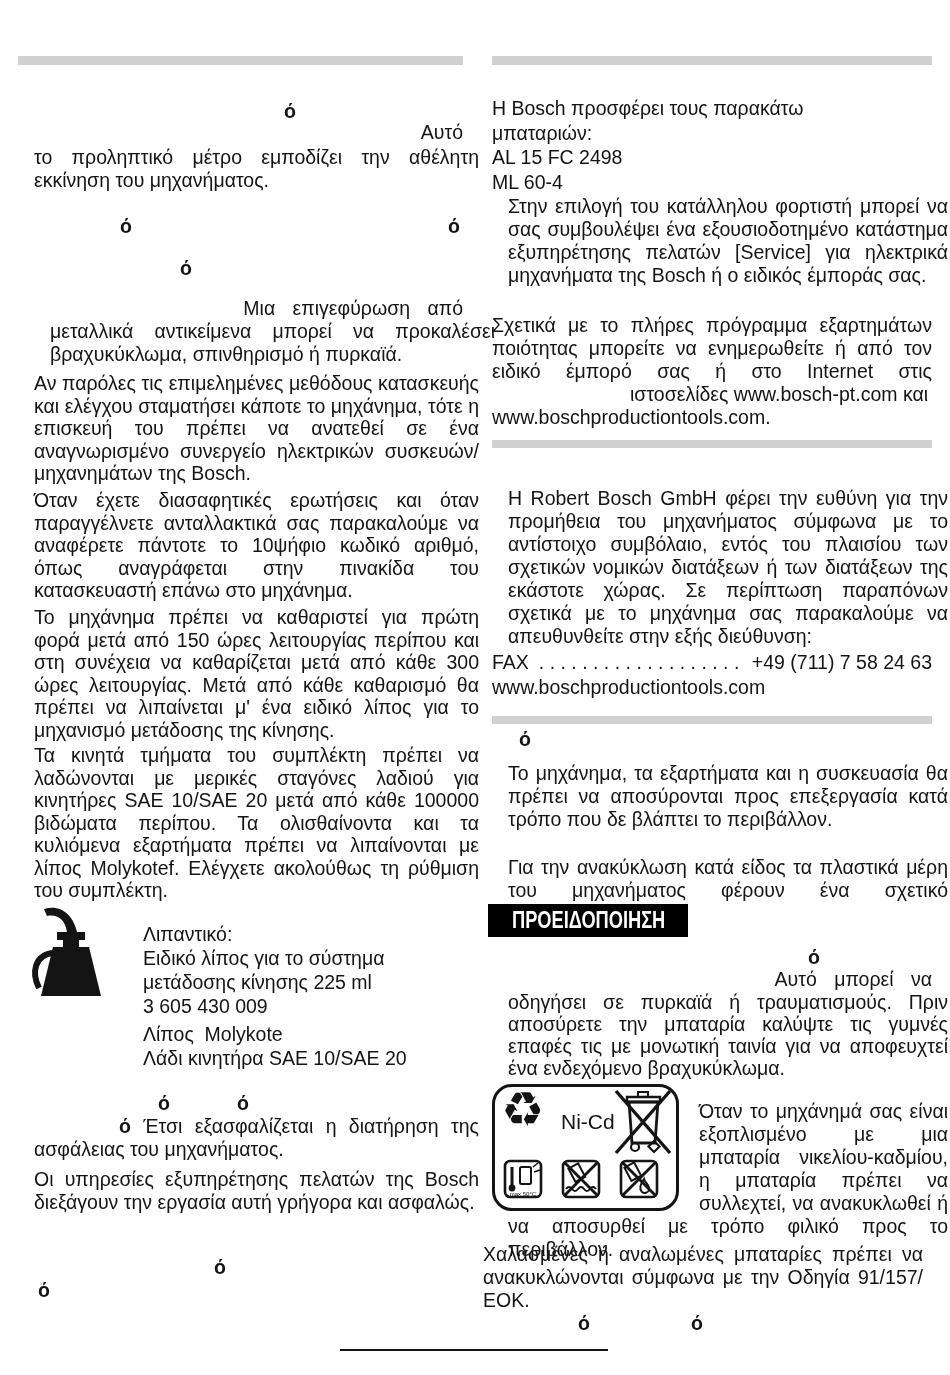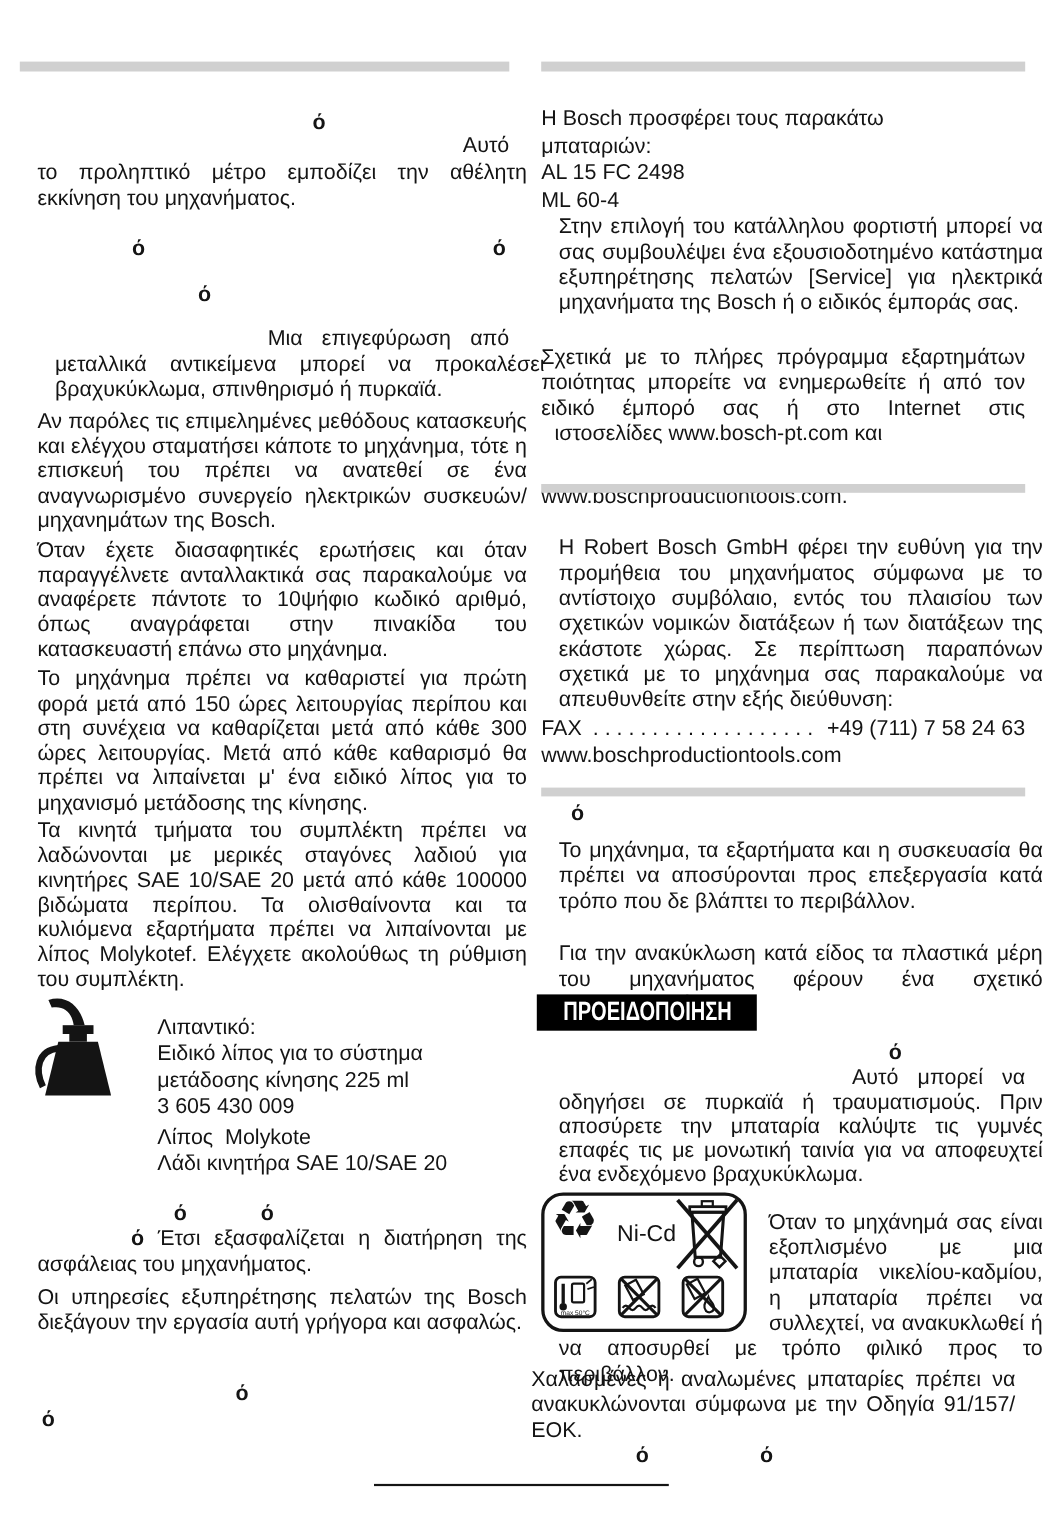--- a/index.html
+++ b/index.html
@@ -78,22 +78,22 @@
   <span class="frag" style="left:38px;top:1279px;">ό</span>
 
   <div class="bar" style="left:492px;top:56px;width:440px;"></div>
 
   <div class="abs pre" style="left:492px;top:96px;width:440px;line-height:24.5px;">Η Bosch προσφέρει τους παρακάτω
 μπαταριών:
 AL 15 FC 2498
 ML 60-4</div>
   <div class="abs j" style="left:492px;top:195px;width:440px;line-height:23px;">Στην επιλογή του κατάλληλου φορτιστή μπορεί να σας συμβουλέψει ένα εξουσιοδοτημένο κατάστημα εξυπηρέτησης πελατών [Service] για ηλεκτρικά μηχανήματα της Bosch ή ο ειδικός έμποράς σας.</div>
   <div class="abs jl" style="left:492px;top:314px;width:440px;line-height:23px;">Σχετικά με το πλήρες πρόγραμμα εξαρτημάτων ποιότητας μπορείτε να ενημερωθείτε ή από τον ειδικό έμπορό σας ή στο Internet στις</div>
-  <div class="abs" style="left:504px;top:383px;width:440px;">ιστοσελίδες www.bosch-pt.com και</div>
-  <div class="abs" style="left:492px;top:406px;width:440px;margin-top:34px;">www.boschproductiontools.com.</div>
+  <div class="abs" style="left:488px;top:383px;width:440px;text-align:right;">ιστοσελίδες www.bosch-pt.com και</div>
+  <div class="abs" style="left:492px;top:406px;width:440px;">www.boschproductiontools.com.</div>
 
   <div class="bar" style="left:492px;top:440px;width:440px;height:8px;"></div>
 
   <div class="abs j" style="left:492px;top:487px;width:440px;line-height:23px;">Η Robert Bosch GmbH φέρει την ευθύνη για την προμήθεια του μηχανήματος σύμφωνα με το αντίστοιχο συμβόλαιο, εντός του πλαισίου των σχετικών νομικών διατάξεων ή των διατάξεων της εκάστοτε χώρας. Σε περίπτωση παραπόνων σχετικά με το μηχάνημα σας παρακαλούμε να απευθυνθείτε στην εξής διεύθυνση:</div>
   <div class="abs fax" style="left:492px;top:651px;">
     <span>FAX</span>
     <span class="dots">. . . . . . . . . . . . . . . . . . . . . .</span>
     <span>+49 (711) 7 58 24 63</span>
   </div>
   <div class="abs" style="left:492px;top:676px;width:440px;">www.boschproductiontools.com</div>

